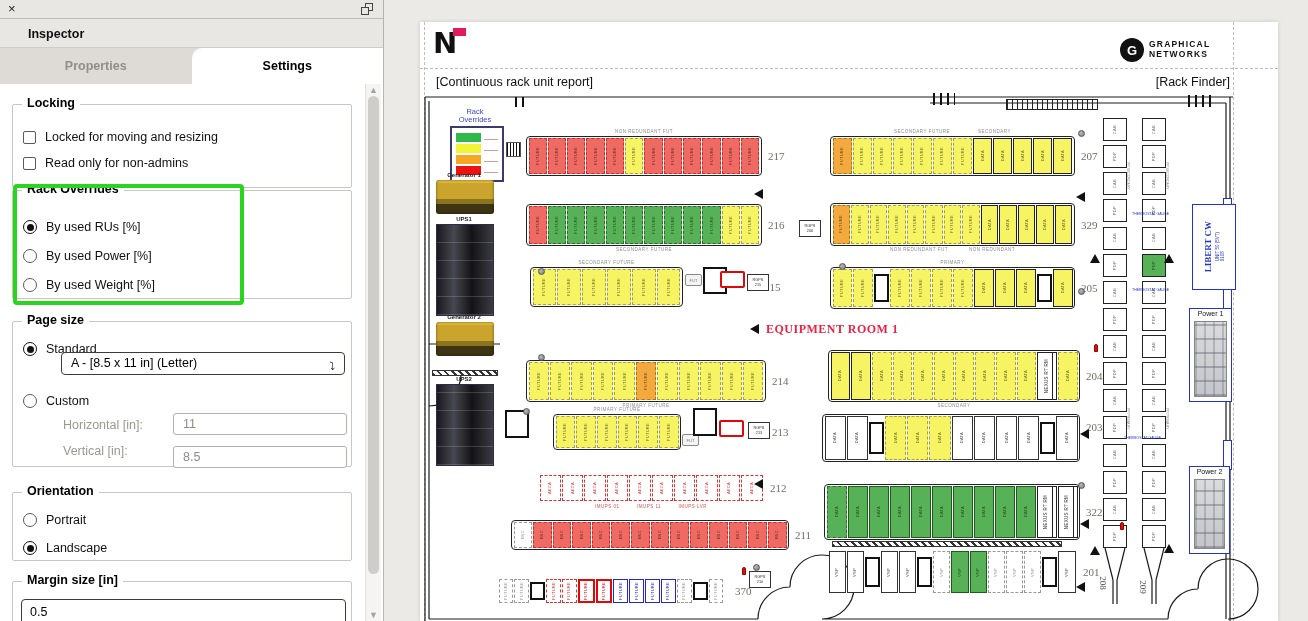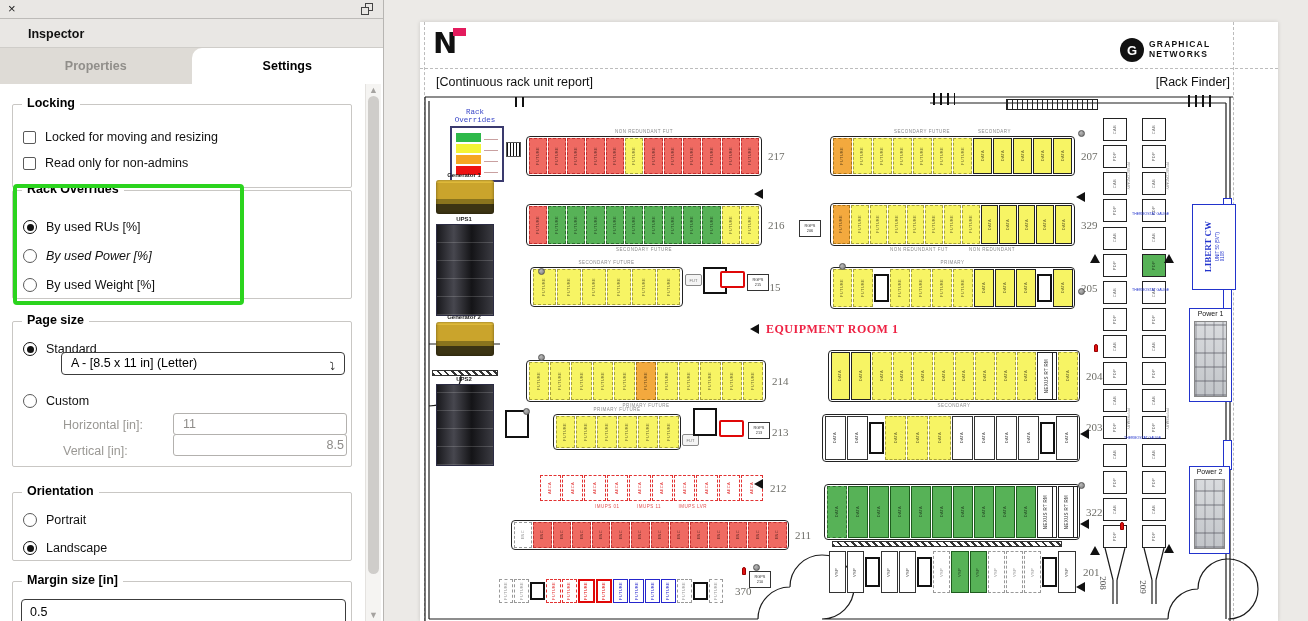--- a/index.html
+++ b/index.html
@@ -176,21 +176,21 @@
         </div>
     </div>
 
     <div class="fs fs-rack">
       <span class="lg">Rack Overrides</span>
       <div id="rack-body">
           <div class="opt-row" style="top: 26px;">
             <div class="rdo on"></div>
             <div class="opt-label">By used RUs [%]</div>
           </div>
-          <div class="opt-row" style="top: 55px; font-style: italic;">
+          <div class="opt-row" style="top: 55px;">
             <div class="rdo"></div>
             <div class="opt-label">By used Power [%]</div>
           </div>
           <div class="opt-row" style="top: 84px;">
             <div class="rdo"></div>
             <div class="opt-label">By used Weight [%]</div>
           </div>
         </div>
     </div>
     <div class="green-box" style="border-color: rgb(43, 212, 30);"></div>
@@ -205,21 +205,21 @@
         <span>A - [8.5 x 11 in] (Letter)</span>
         <span class="chev">⤵</span>
       </div>
       <div class="opt-row" style="top:69px">
         <span class="rdo" id="cus-rdo"></span>
         <span class="opt-label">Custom</span>
       </div>
       <div class="fld-label" style="top:96px">Horizontal [in]:</div>
       <input class="fld-input" style="top: 91px;" value="11">
       <div class="fld-label" style="top:122px">Vertical [in]:</div>
-      <input class="fld-input" style="top: 112px; text-align: right;" value="8.5">
+      <input class="fld-input" style="top: 124px;" value="8.5">
     </div>
 
     <div class="fs fs-orient">
       <span class="lg">Orientation</span>
       <div id="orient-body">
           <div class="opt-row" style="top: 17px;">
             <div class="rdo"></div>
             <div class="opt-label">Portrait</div>
           </div>
           <div class="opt-row" style="top: 45px;">
@@ -923,21 +923,21 @@
           <div class="vbox">
             <span class="vt">PDP</span>
           </div>
         </div>
         <div class="rot-num" style="position: absolute; left: 676px; top: 556px;">208</div>
         <div class="rot-num" style="position: absolute; left: 716px; top: 560px;">209</div>
         <div class="pp-lbl" style="position: absolute; left: 710px; top: 140px;">PP SECONDARY</div>
         <div class="pp-lbl" style="position: absolute; left: 710px; top: 386px;">PP PRIMARY</div>
         <div class="pp-lbl" style="position: absolute; left: 749px; top: 140px;">PP SECONDARY</div>
         <div class="pp-lbl" style="position: absolute; left: 749px; top: 386px;">PP PRIMARY</div>
-        <div class="legend-title" style="position: absolute; left: 22px; top: 86px; width: 66px; font-family: Liberation Mono, monospace;">Rack
+        <div class="legend-title" style="position: absolute; left: 22px; top: 86px; width: 66px;">Rack
 Overrides</div>
         <div class="legend-box" style="position: absolute; left: 30px; top: 104px; width: 54px; height: 56px;">
           <div class="legend-row">
             <div class="legend-swatch" style="background: rgb(46, 185, 74);"></div>
             <div class="legend-lbl"></div>
           </div>
           <div class="legend-row">
             <div class="legend-swatch" style="background: rgb(244, 244, 54);"></div>
             <div class="legend-lbl"></div>
           </div>

